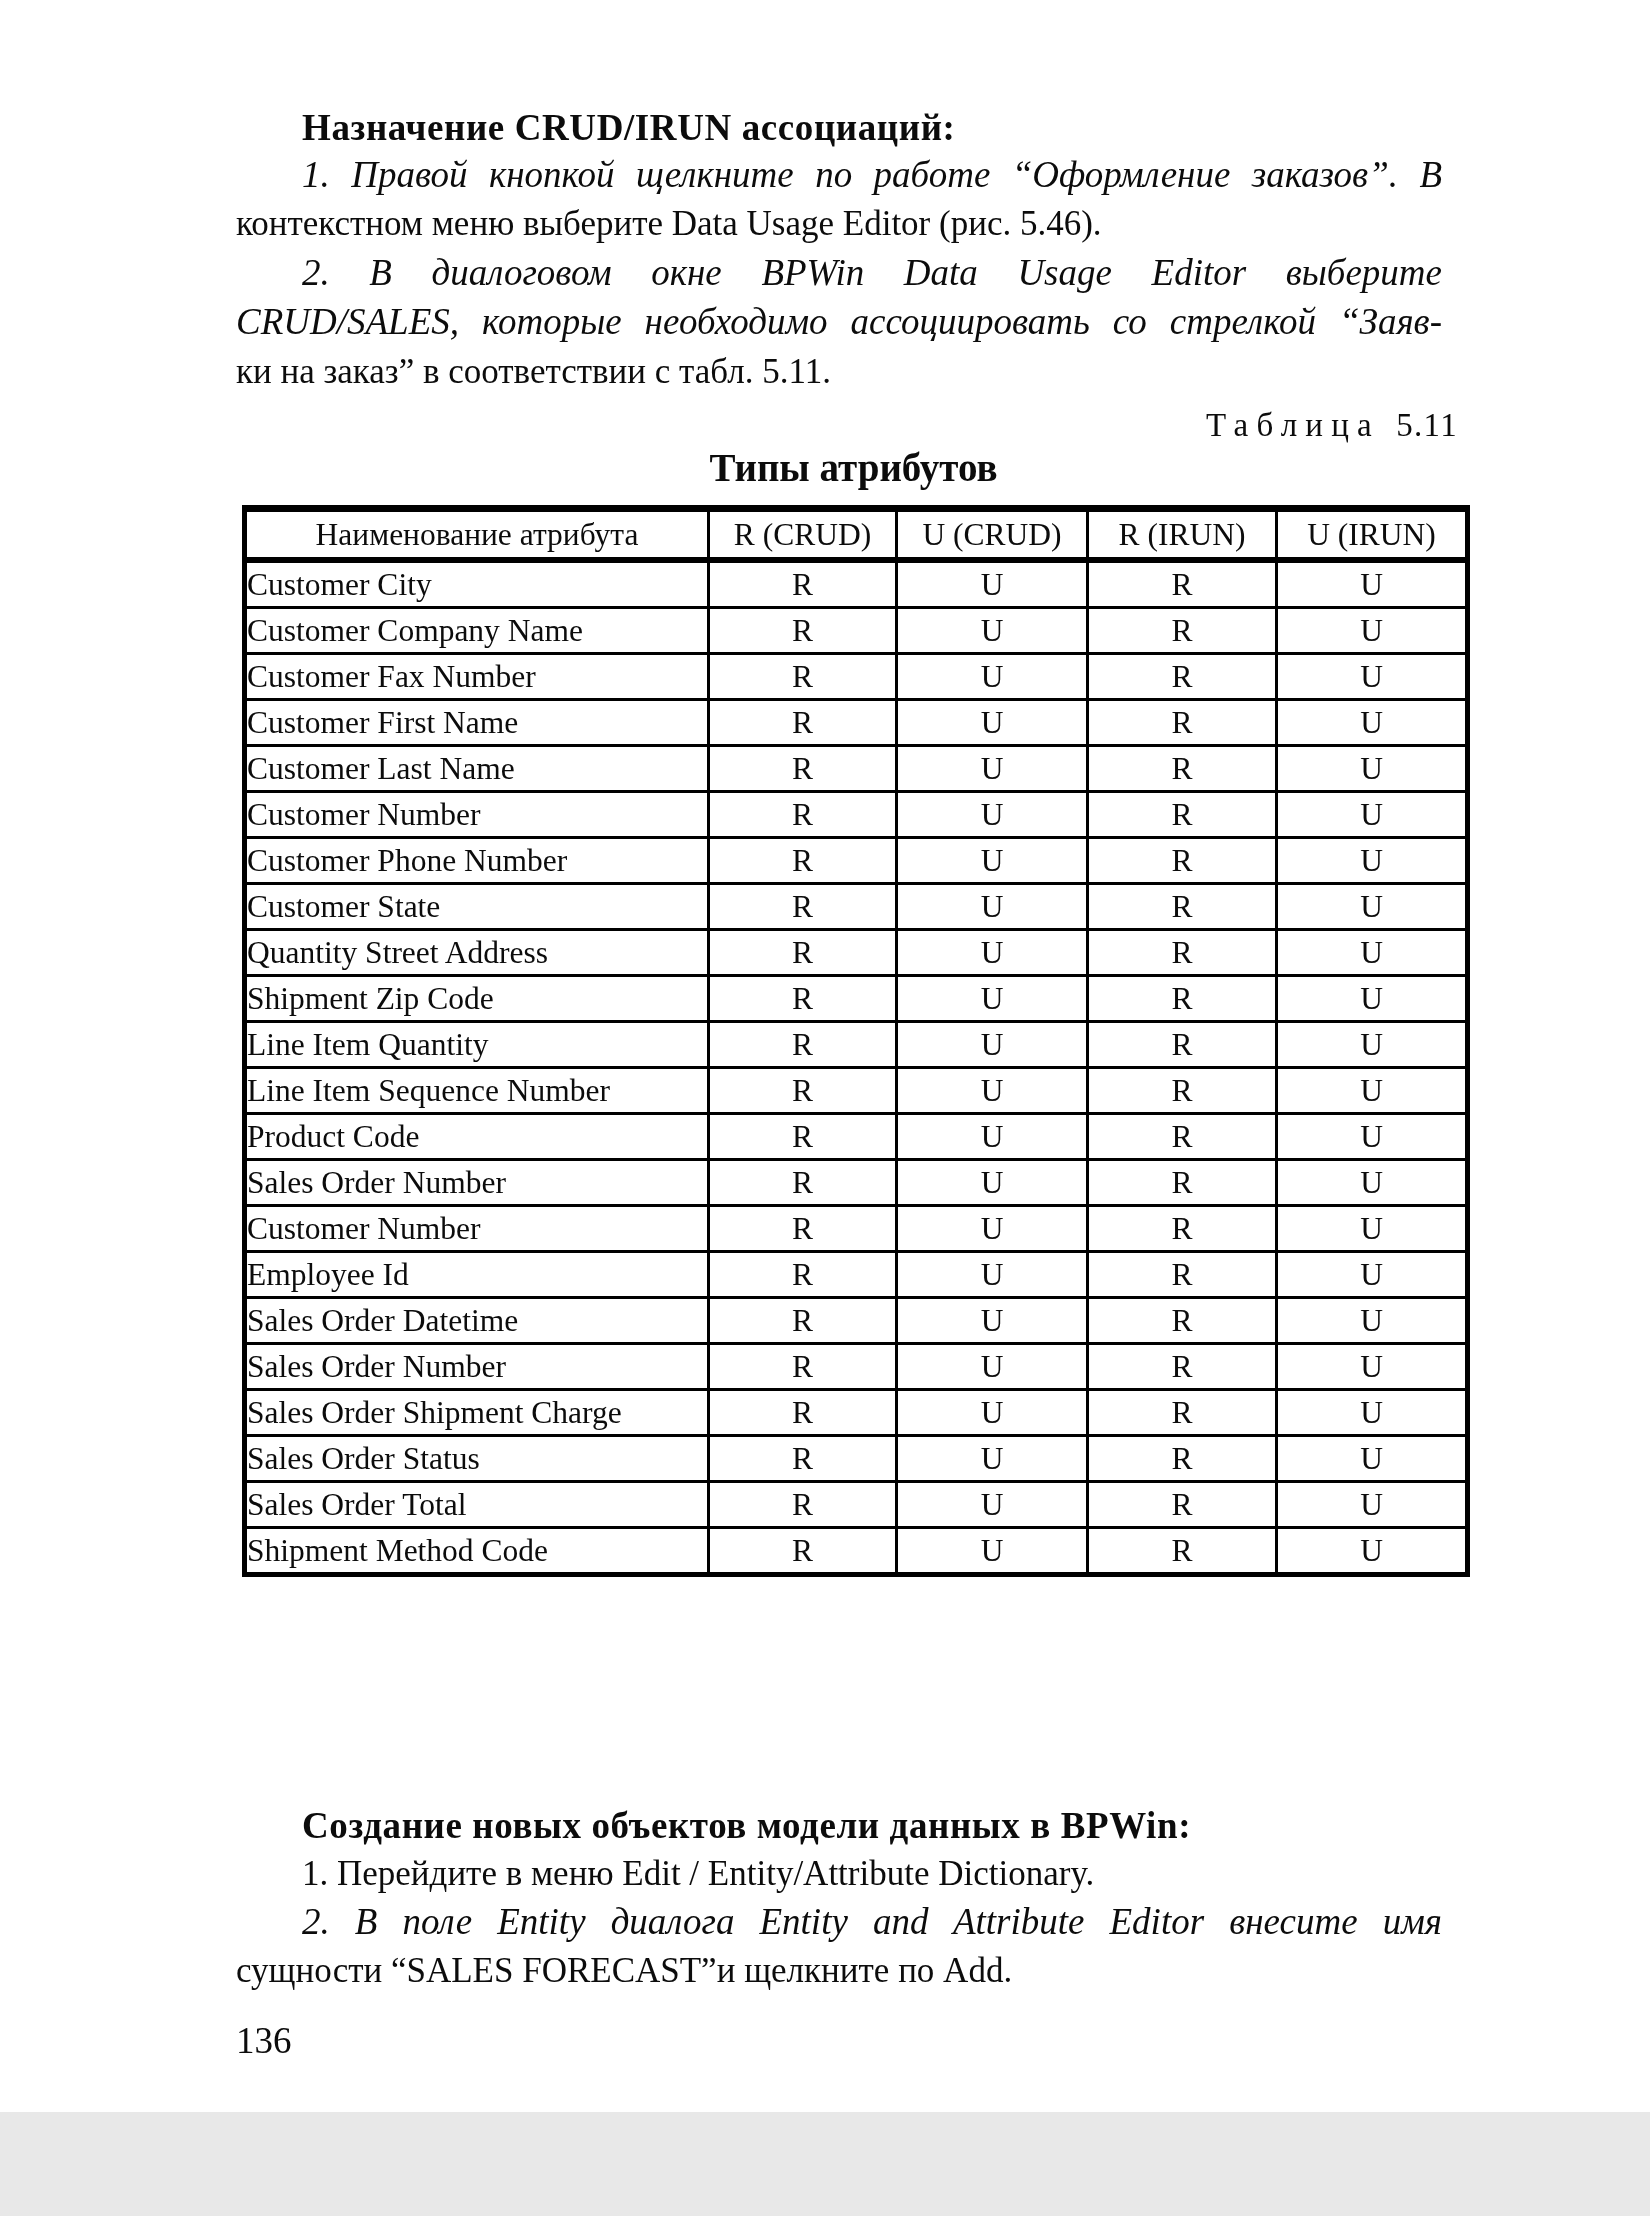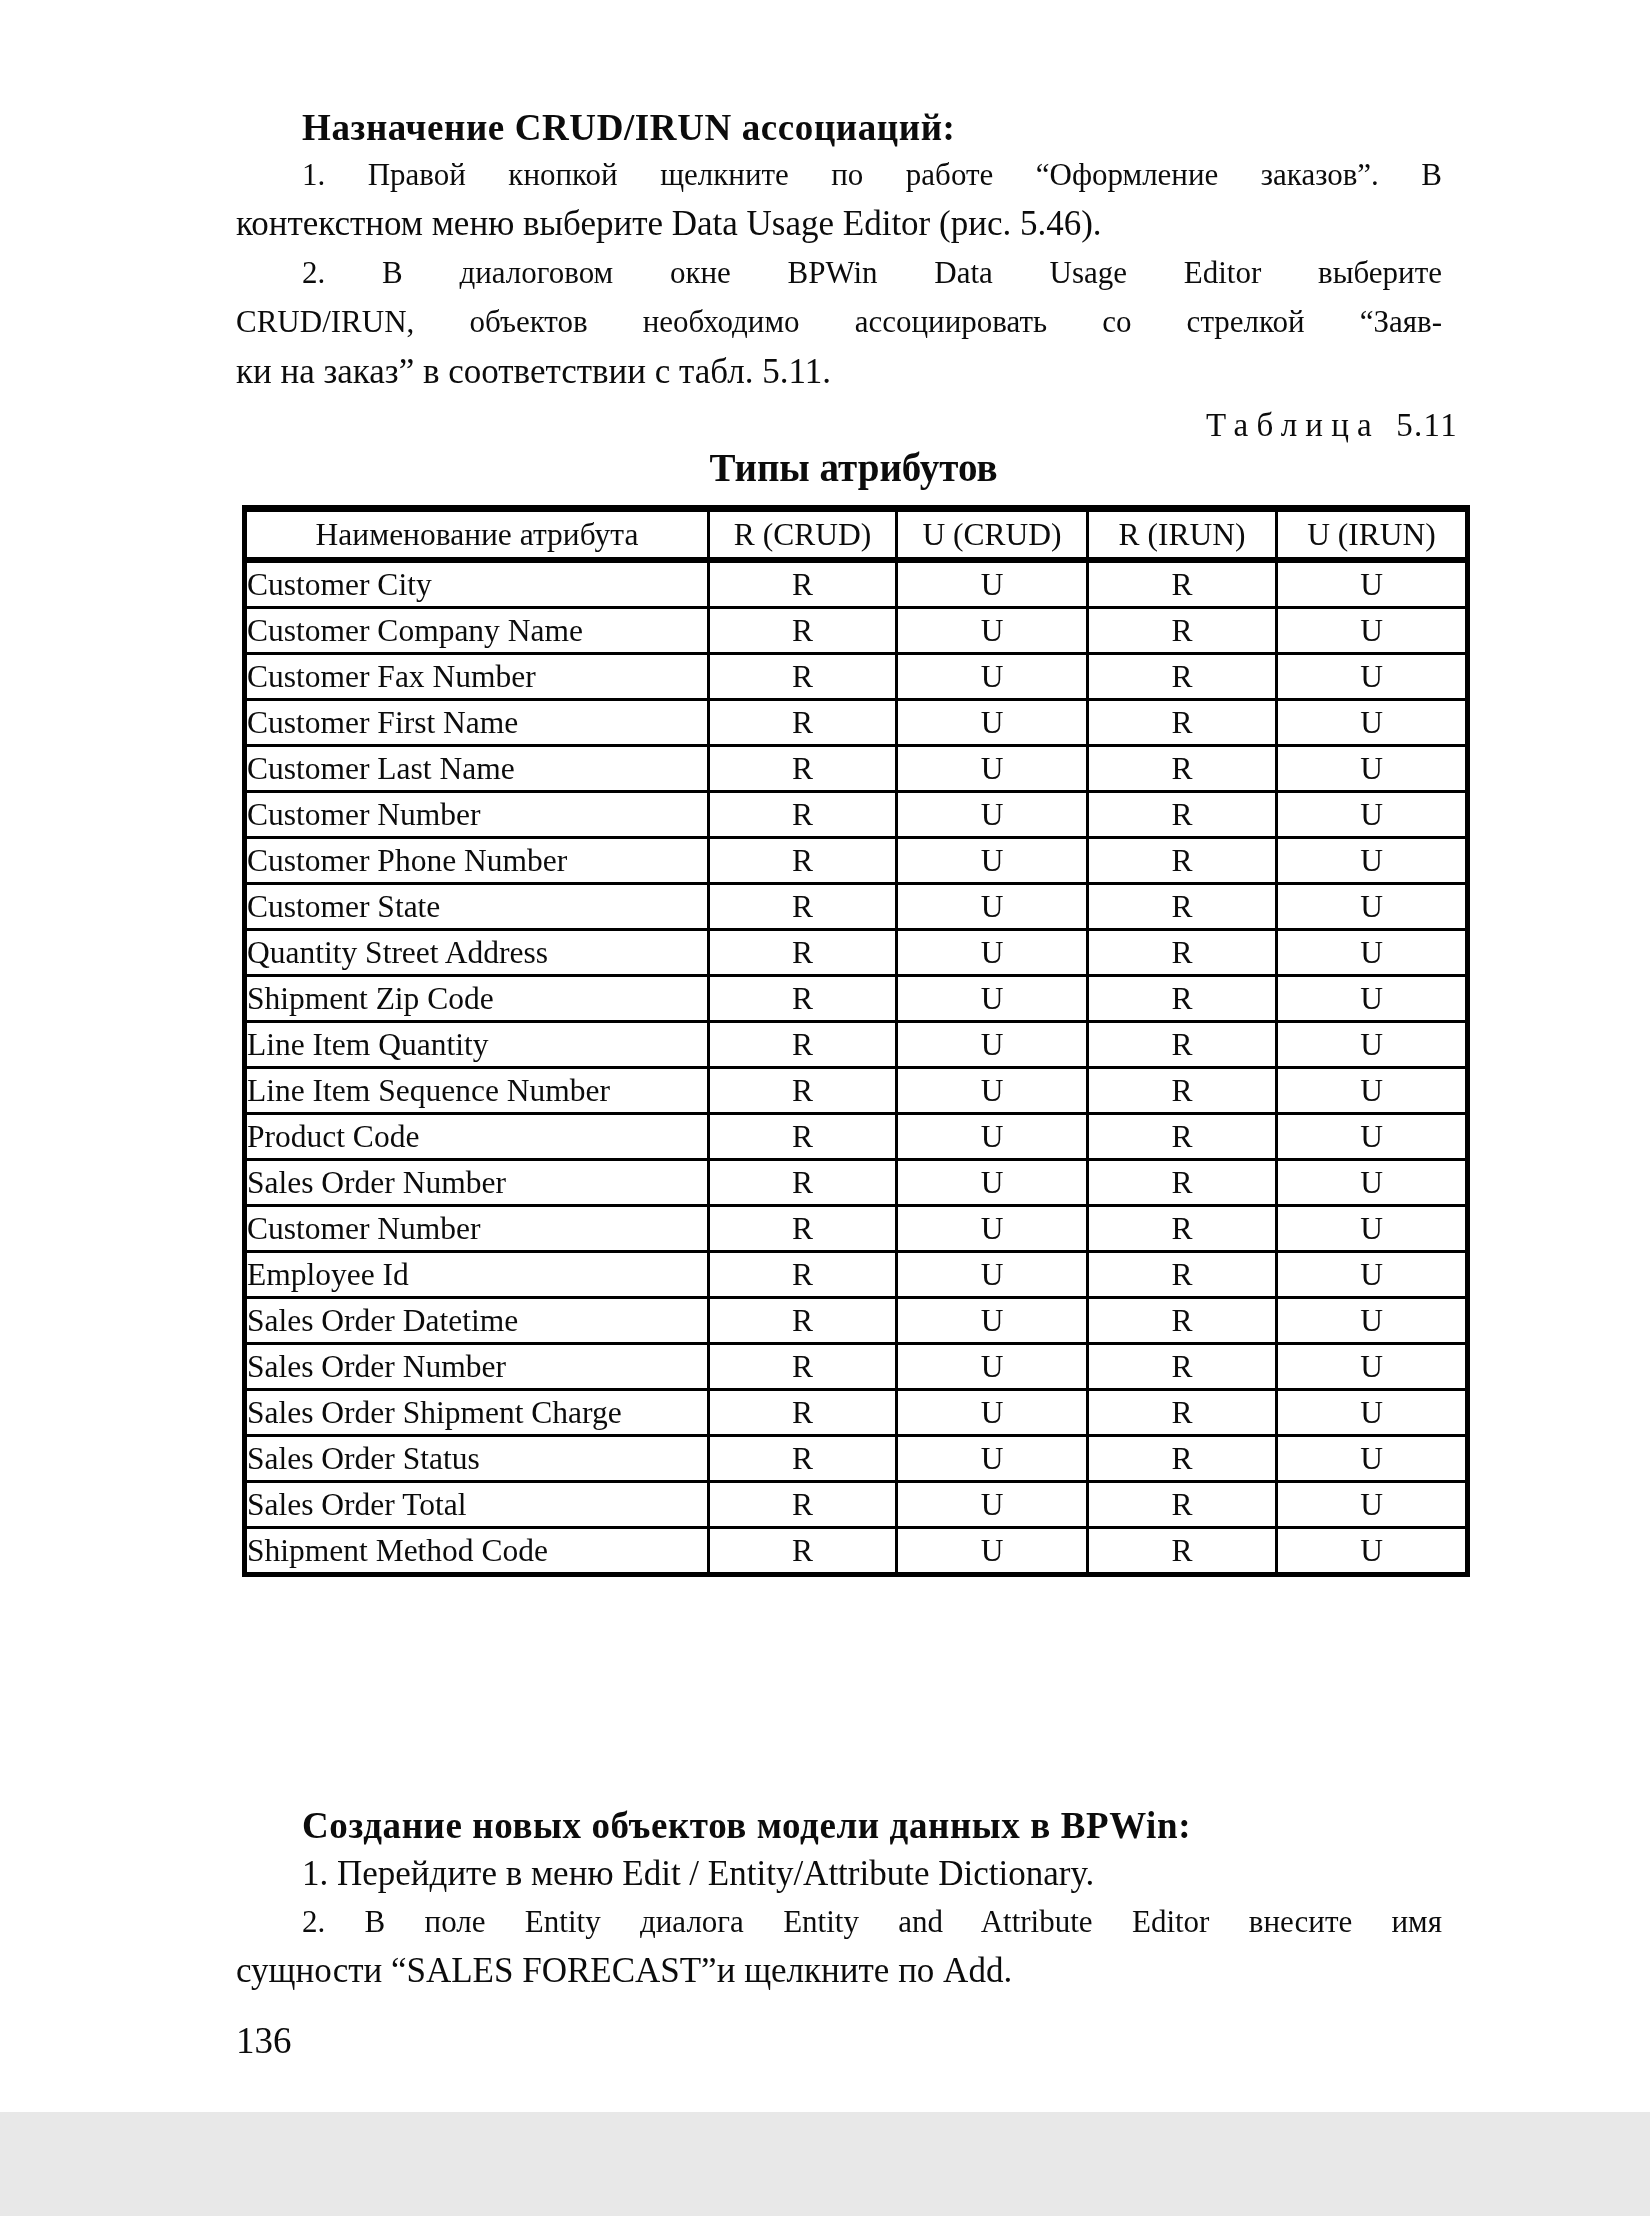--- a/index.html
+++ b/index.html
@@ -17,23 +17,24 @@
     overflow: hidden;
   }
   .abs { position: absolute; }
   .line {
     font-size: 35px;
     line-height: 44px;
     white-space: nowrap;
     text-align: center;
   }
   .wrapline {
-    font-size: 31px;
+    font-size: 37px;
     line-height: 44px;
     white-space: normal;
+    font-style: italic;
   }
   .justify {
     text-align: justify;
     text-align-last: justify;
     text-justify: inter-word;
     white-space: normal;
   }
   .h1 {
     font-size: 37px;
     line-height: 45px;
@@ -98,21 +99,21 @@
 <div class="page">
 
   <div class="abs h1" style="left:302px; top:105px;">Назначение CRUD/IRUN ассоциаций:</div>
 
   <div class="abs wrapline justify" style="left:302px; right:208px; top:153px;">1. Правой кнопкой щелкните по работе “Оформление заказов”. В</div>
 
   <div class="abs line" style="left:236px; top:202px;">контекстном меню выберите Data Usage Editor (рис. 5.46).</div>
 
   <div class="abs wrapline justify" style="left:302px; right:208px; top:251px;">2. В диалоговом окне BPWin Data Usage Editor выберите</div>
 
-  <div class="abs wrapline justify" style="left:236px; right:208px; top:300px;">CRUD/IRUN, объектов необходимо ассоциировать со стрелкой “Заяв-</div>
+  <div class="abs wrapline justify" style="left:236px; right:208px; top:300px;">CRUD/SALES, которые необходимо ассоциировать со стрелкой “Заяв-</div>
 
   <div class="abs line" style="left:236px; top:350px;">ки на заказ” в соответствии с табл. 5.11.</div>
 
   <div class="abs caption" style="right:192px; top:406px;">
     <span class="spaced">Таблица</span><span class="num">5.11</span>
   </div>
 
   <div class="abs table-title" style="left:242px; width:1223px; top:448px;">Типы атрибутов</div>
 
   <table class="crud abs" style="left:242px; top:505px;">

